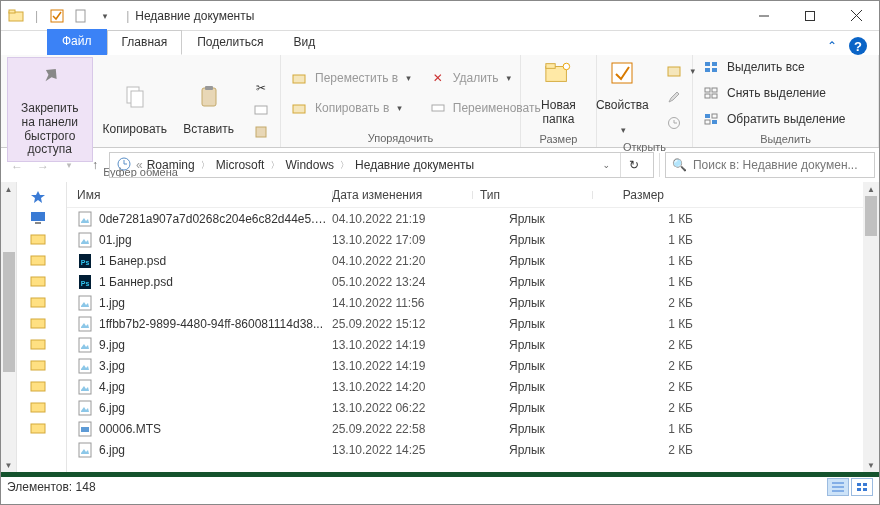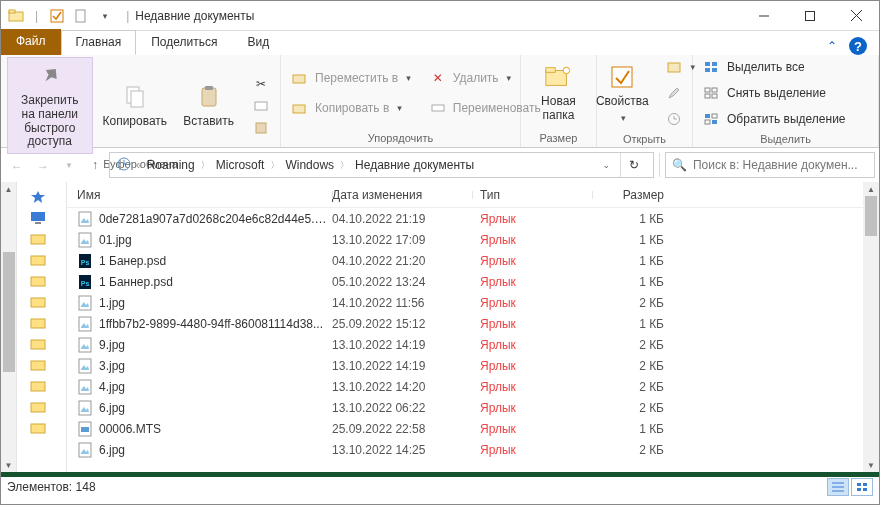--- a/index.html
+++ b/index.html
@@ -7,29 +7,29 @@
   .titlebar { height: 30px; display: flex; align-items: center; border-bottom: 1px solid #ddd; }
   .qat { display: flex; align-items: center; gap: 2px; padding: 0 4px; }
   .qat-icon { width: 22px; height: 22px; display: flex; align-items: center; justify-content: center; }
   .title-sep { color: #aaa; margin: 0 6px; }
   .win-title { flex: 0 0 auto; }
   .title-spacer { flex: 1; }
   .win-controls { display: flex; }
   .win-btn { width: 46px; height: 30px; display: flex; align-items: center; justify-content: center; }
   .tabstrip { height: 24px; display: flex; align-items: flex-end; background: #fff; }
   .tab { padding: 4px 14px 5px; border: 1px solid transparent; position: relative; }
-  .tab.file { background: #a16207; color: #fff; padding-bottom: 6px; }
+  .tab.file { background: #3b82f6; color: #fff; padding-bottom: 6px; margin-left: 46px; }
   .tab.active { border: 1px solid #ccc; border-bottom: 1px solid #fff; }
   .tab-help { margin-left: auto; padding-right: 12px; display: flex; align-items: center; gap: 12px; }
   .help-circle { width: 18px; height: 18px; border-radius: 50%; background: #0a64c7; color: #fff; display: flex; align-items: center; justify-content: center; font-weight: bold; font-size: 13px; }
   .ribbon { height: 93px; background: #f9f9f9; border-bottom: 1px solid #ccc; display: flex; }
   .rgroup { display: flex; flex-direction: column; border-right: 1px solid #e6e6e6; }
   .rgroup-body { flex: 1; display: flex; align-items: center; padding: 2px 6px; gap: 4px; }
   .rgroup-label { text-align: center; font-size: 11px; color: #666; padding: 2px 0 3px; }
-  .bigbtn { display: flex; flex-direction: column; align-items: center; justify-content: center; text-align: center; padding: 2px 6px; line-height: 1.15; gap: 4px; }
+  .bigbtn { display: flex; flex-direction: column; align-items: center; justify-content: center; text-align: center; padding: 2px 6px; line-height: 1.15; gap: 12px; }
   .bigbtn.pin { border: 1px solid #d8c8e8; background: #efe3f6; padding: 4px 8px; }
   .icon32 { width: 28px; height: 28px; display: flex; align-items: center; justify-content: center; }
   .smallcol { display: flex; flex-direction: column; gap: 2px; }
   .smallbtn { display: flex; align-items: center; gap: 6px; padding: 2px 4px; white-space: nowrap; }
   .smallbtn .ico { width: 18px; height: 16px; display: flex; align-items: center; justify-content: center; flex-shrink: 0; }
   .dd { color: #555; font-size: 9px; margin-left: 2px; }
   .addrbar { height: 34px; display: flex; align-items: center; padding: 2px 4px; gap: 2px; }
   .navbtn { width: 24px; height: 24px; display: flex; align-items: center; justify-content: center; color: #bbb; }
   .addrbox { flex: 1; height: 26px; border: 1px solid #ccc; display: flex; align-items: center; padding: 0 6px; gap: 4px; }
   .crumb { white-space: nowrap; }
@@ -51,21 +51,21 @@
   .ch:not(:first-child):before { content: ""; position: absolute; left: 0; top: 3px; bottom: 3px; width: 1px; background: #e5e5e5; }
   .ch-name { width: 255px; }
   .ch-date { width: 140px; }
   .ch-type { width: 120px; padding-left: 8px; }
   .ch-size { width: 80px; text-align: right; padding-right: 8px; }
   .file-list { flex: 1; overflow: hidden; }
   .row { display: flex; align-items: center; height: 21px; padding-left: 10px; }
   .cell-name { width: 255px; display: flex; align-items: center; gap: 6px; overflow: hidden; white-space: nowrap; }
   .cell-name span.label { overflow: hidden; text-overflow: ellipsis; }
   .cell-date { width: 140px; color: #555; }
-  .cell-type { width: 120px; padding-left: 8px; color: #ef4444; }
+  .cell-type { width: 120px; padding-left: 8px; color: #404040; margin-left: 29px; }
   .cell-size { width: 80px; text-align: right; color: #555; padding-right: 8px; }
   .file-scrollbar { width: 16px; background: #f1f1f1; position: relative; }
   .file-thumb { position: absolute; left: 2px; width: 12px; height: 40px; top: 14px; background: #c0c0c0; }
   .scroll-arrow { height: 14px; display: flex; align-items: center; justify-content: center; color: #666; font-size: 8px; }
   .statusbar { height: 24px; border-top: 5px solid #14532d; display: flex; align-items: center; padding: 0 6px; }
   .status-left { flex: 1; }
   .view-switch { display: flex; gap: 2px; }
   .view-btn { width: 22px; height: 18px; border: 1px solid #9bbbe0; display: flex; align-items: center; justify-content: center; }
   .view-btn.active { background: #cde3f8; }
   .file-ico { width: 16px; height: 16px; flex-shrink: 0; }

